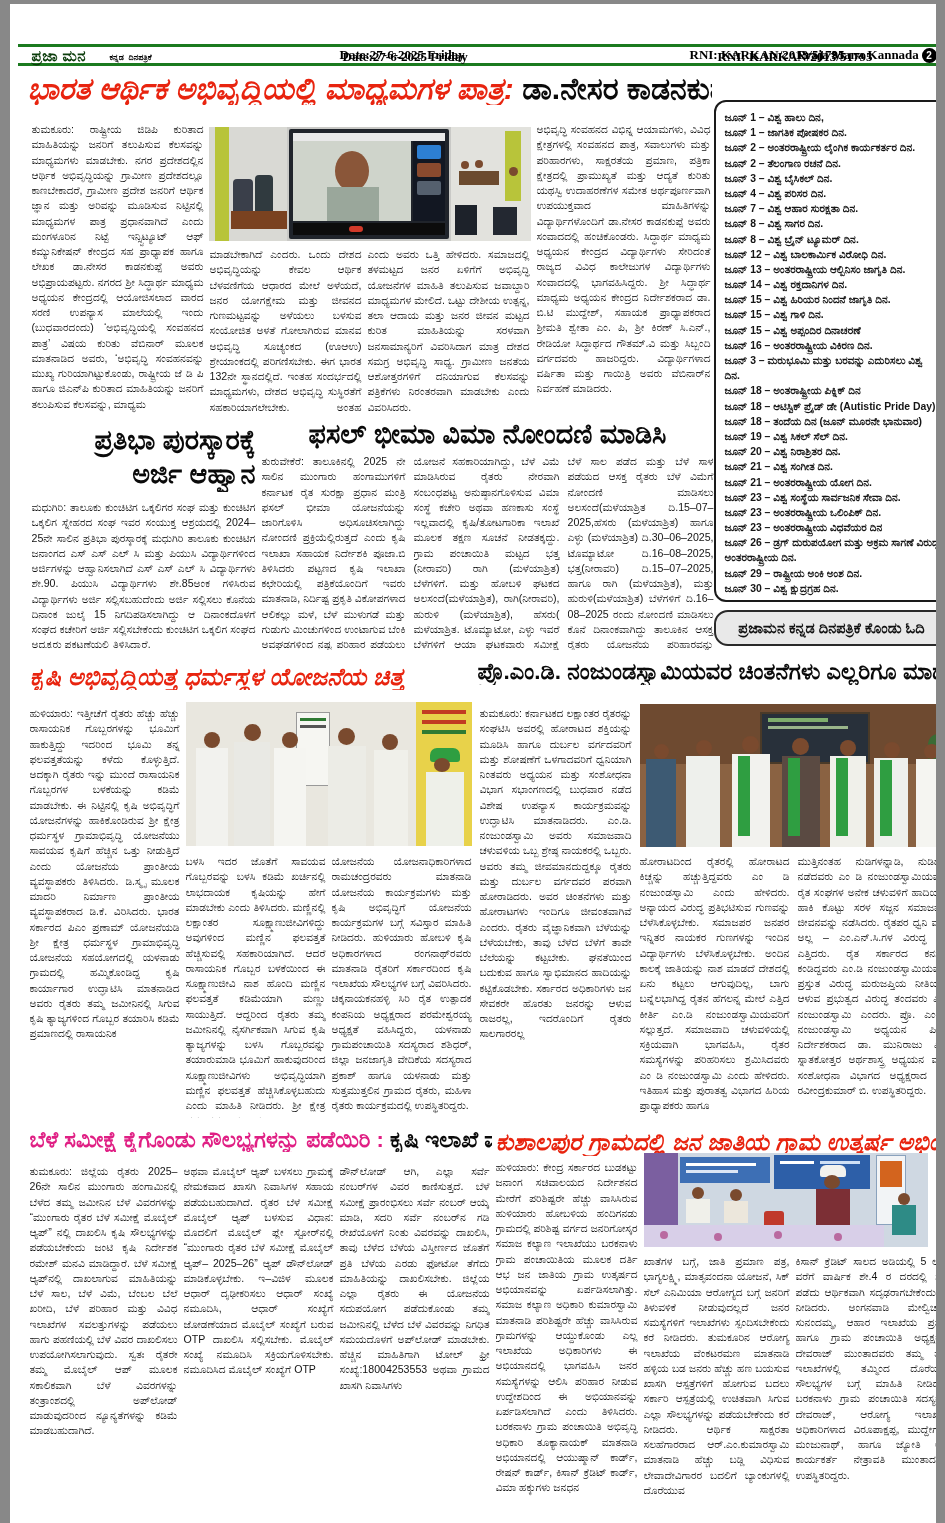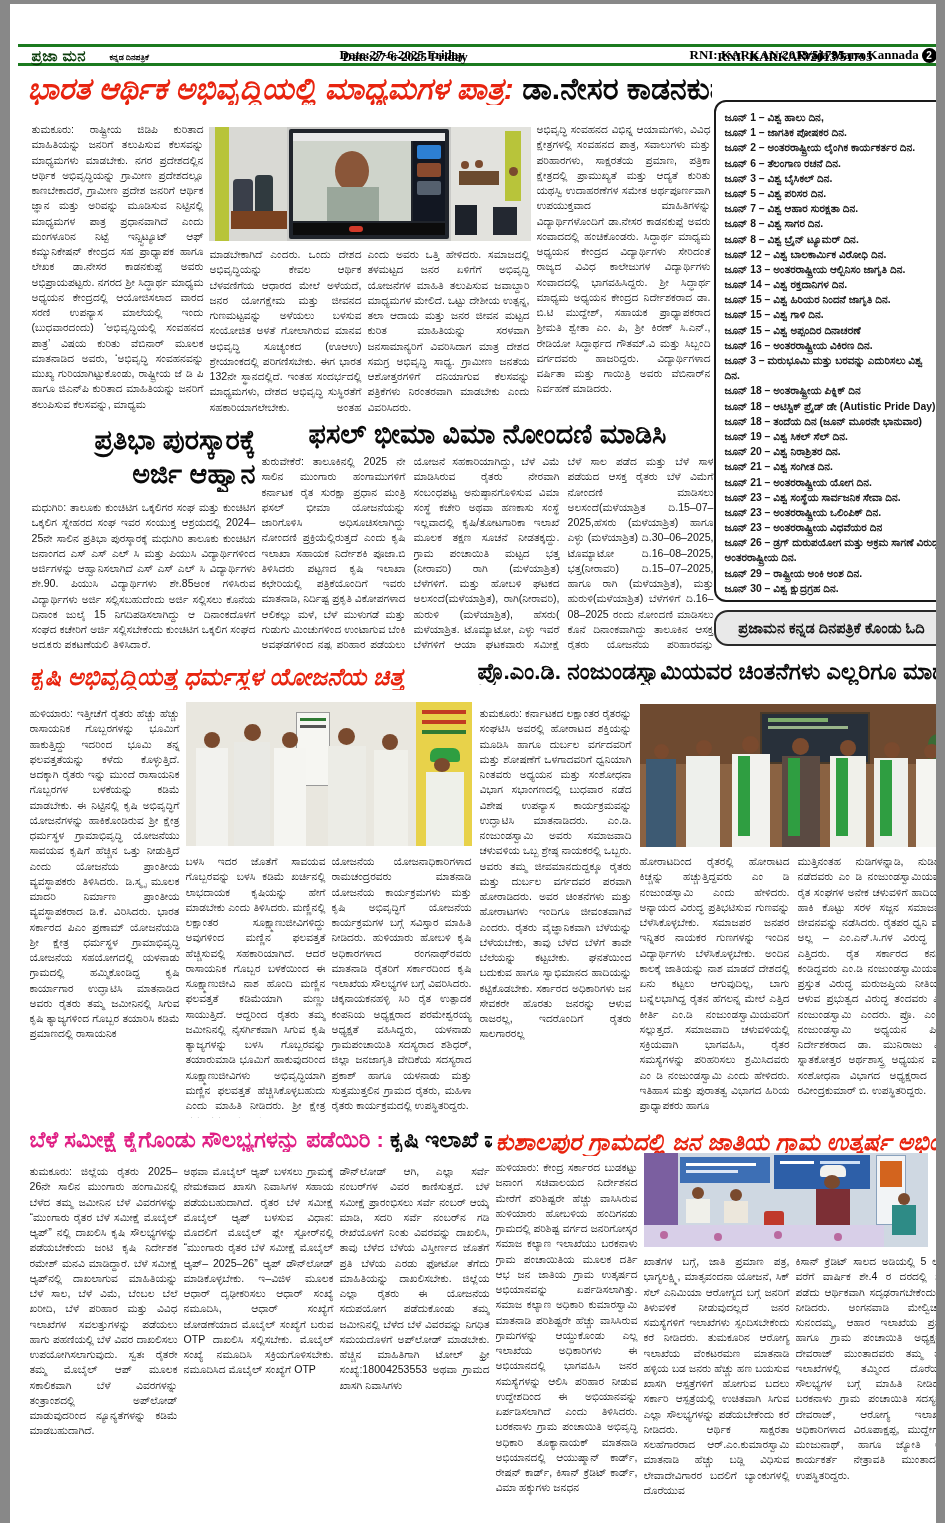--- a/index.html
+++ b/index.html
@@ -63,21 +63,21 @@
   
   #photo4 { left:634px; top:1149px; width:284px; height:94px; background:#cfd8e2; }
 </style>
 </head>
 <body>
 
 <div id="page">
 
   <div id="masthead" class="abs">
     <span class="mh-item" id="mh-logo">ಪ್ರಜಾ ಮನ</span>
-    <span class="mh-item" id="mh-logo-sub" style="left:92px;">ಕನ್ನಡ ದಿನಪತ್ರಿಕೆ</span>
+    <span class="mh-item" id="mh-logo-sub" style="left:92px;font-family:Liberation Mono, monospace;">ಕನ್ನಡ ದಿನಪತ್ರಿಕೆ</span>
     <span class="mh-item" style="left:325px;">Date:27-6-2025  Friday</span>
     <span class="mh-item" style="left:700px;">RNI: KARKAN/2013/51795</span>
 
   </div>
   <span class="mh-item abs" style="left:680px; top:43px;">RNI: KARKAN/2013/51795</span>
   <span class="mh-item abs" style="left:330px; top:43px;">Date:27-6-2025  Friday</span>
   <span class="mh-item abs" style="left:1128px; top:43px;"></span>
 
   <span class="mh-item abs" style="left:788px; top:43px; font-size:13px;">Praja Mana Kannada daily</span>
   <span class="abs" id="mh-page" style="left:912px; top:44px; width:15px; height:15px; border-radius:50%; background:#000; color:#fff; font-size:10px; font-weight:bold; text-align:center; line-height:15px;">2</span>
@@ -115,23 +115,23 @@
     <div class="ph-shape head" style="left:266px;top:33px;width:8px;height:8px;"></div>
     <div class="ph-shape head" style="left:300px;top:40px;width:9px;height:9px;"></div>
     <div class="ph-shape" style="left:246px;top:78px;width:22px;height:30px;background:#1d222a;"></div>
     <div class="ph-shape" style="left:284px;top:80px;width:24px;height:28px;background:#232831;"></div>
   </div>
 
   <div id="june-box" class="abs">
       <div class="june-item">ಜೂನ್ 1 – ವಿಶ್ವ ಹಾಲು ದಿನ,</div>
       <div class="june-item">ಜೂನ್ 1 – ಜಾಗತಿಕ ಪೋಷಕರ ದಿನ.</div>
       <div class="june-item">ಜೂನ್ 2 – ಅಂತರರಾಷ್ಟ್ರೀಯ ಲೈಂಗಿಕ ಕಾರ್ಯಕರ್ತರ ದಿನ.</div>
-      <div class="june-item">ಜೂನ್ 6 – ತೆಲಂಗಾಣ ರಚನೆ ದಿನ.</div>
+      <div class="june-item">ಜೂನ್ 2 – ತೆಲಂಗಾಣ ರಚನೆ ದಿನ.</div>
       <div class="june-item">ಜೂನ್ 3 – ವಿಶ್ವ ಬೈಸಿಕಲ್ ದಿನ.</div>
-      <div class="june-item">ಜೂನ್ 5 – ವಿಶ್ವ ಪರಿಸರ ದಿನ.</div>
+      <div class="june-item">ಜೂನ್ 4 – ವಿಶ್ವ ಪರಿಸರ ದಿನ.</div>
       <div class="june-item">ಜೂನ್ 7 – ವಿಶ್ವ ಆಹಾರ ಸುರಕ್ಷತಾ ದಿನ.</div>
       <div class="june-item">ಜೂನ್ 8 – ವಿಶ್ವ ಸಾಗರ ದಿನ.</div>
       <div class="june-item">ಜೂನ್ 8 – ವಿಶ್ವ ಬ್ರೈನ್ ಟ್ಯೂಮರ್ ದಿನ.</div>
       <div class="june-item">ಜೂನ್ 12 – ವಿಶ್ವ ಬಾಲಕಾರ್ಮಿಕ ವಿರೋಧಿ ದಿನ.</div>
       <div class="june-item">ಜೂನ್ 13 – ಅಂತರರಾಷ್ಟ್ರೀಯ ಆಲ್ಬಿನಿಸಂ ಜಾಗೃತಿ ದಿನ.</div>
       <div class="june-item">ಜೂನ್ 14 – ವಿಶ್ವ ರಕ್ತದಾನಿಗಳ ದಿನ.</div>
       <div class="june-item">ಜೂನ್ 15 – ವಿಶ್ವ ಹಿರಿಯರ ನಿಂದನೆ ಜಾಗೃತಿ ದಿನ.</div>
       <div class="june-item">ಜೂನ್ 15 – ವಿಶ್ವ ಗಾಳಿ ದಿನ.</div>
       <div class="june-item">ಜೂನ್ 15 – ವಿಶ್ವ ಅಪ್ಪಂದಿರ ದಿನಾಚರಣೆ</div>
       <div class="june-item">ಜೂನ್ 16 – ಅಂತರರಾಷ್ಟ್ರೀಯ ವಿಕಿರಣ ದಿನ.</div>

